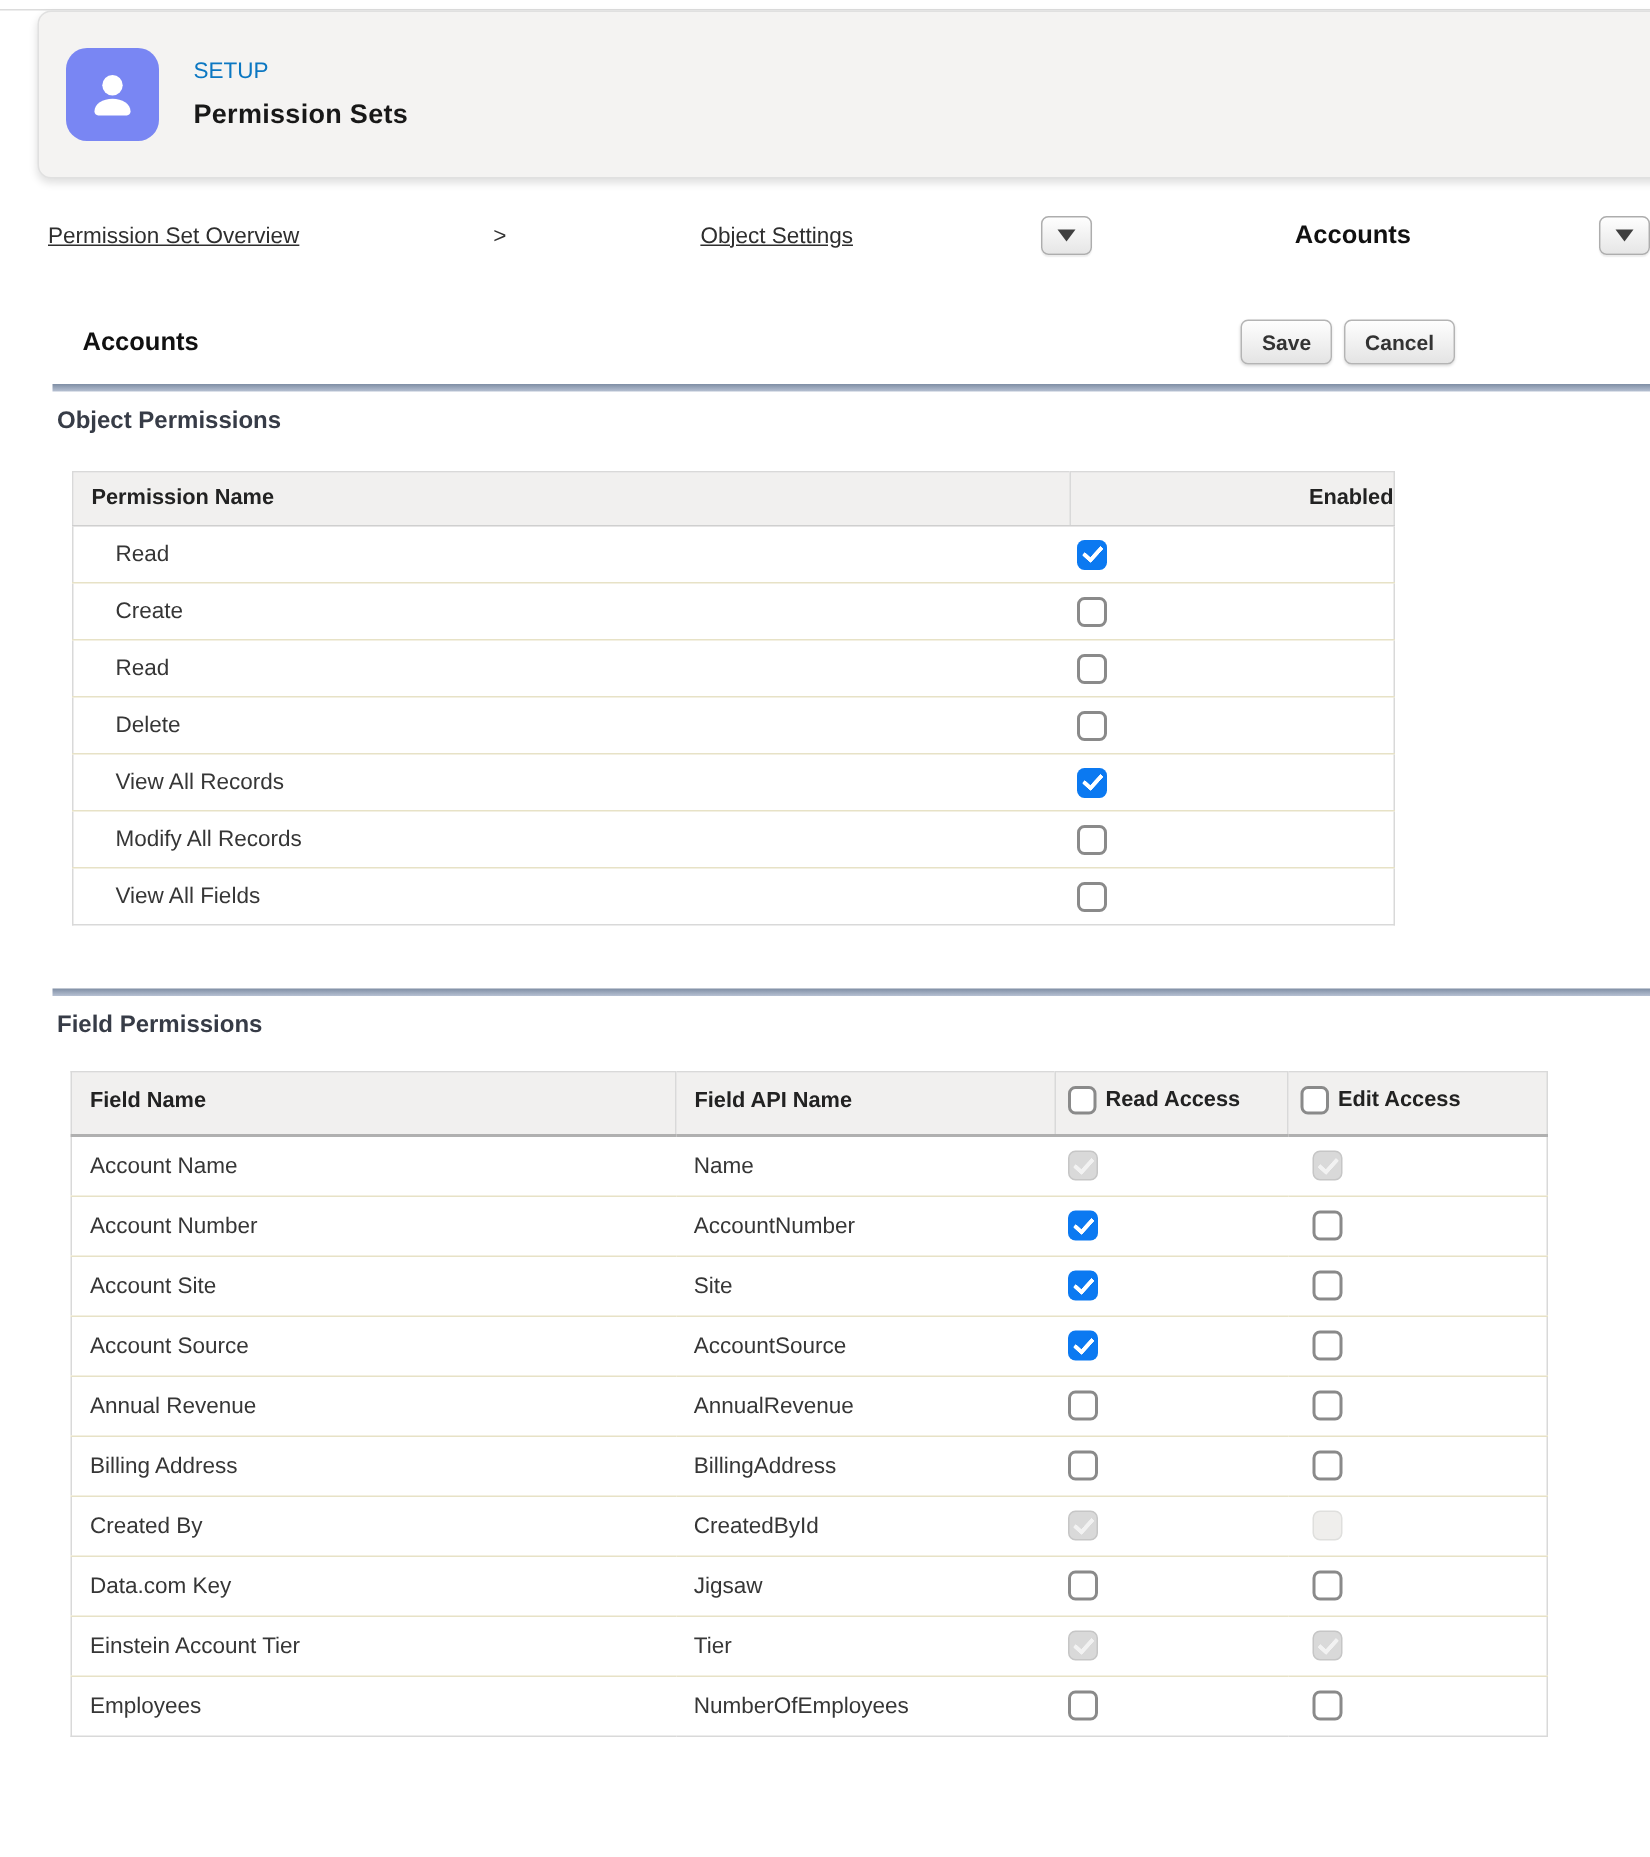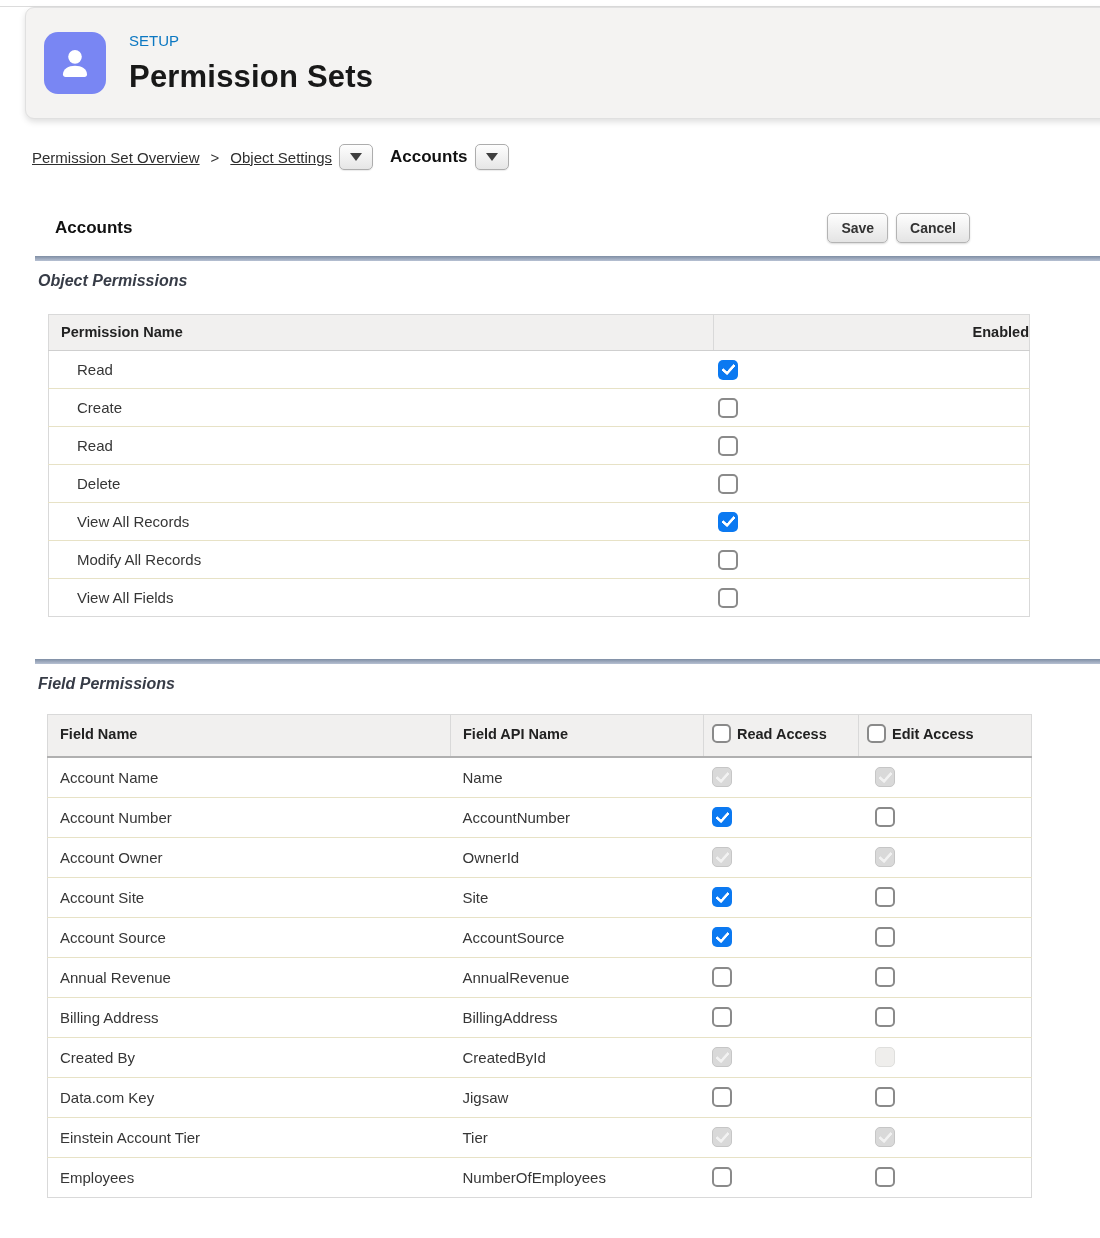--- a/index.html
+++ b/index.html
@@ -21,24 +21,24 @@
     box-shadow:0 3px 6px rgba(0,0,0,0.13);
     display:flex; align-items:center; padding-left:18px;
   }
   .setup-icon {
     width:62px; height:62px; border-radius:14px; background:#7986f3;
     display:flex; align-items:center; justify-content:center; flex:0 0 auto;
   }
   .setup-icon svg { width:38px; height:38px; }
   .header-text { margin-left:23px; }
   .eyebrow { color:#0b77c2; font-size:15px; margin-bottom:10px; }
-  .page-title { color:#181818; font-size:31px; font-weight:bold; letter-spacing:.2px; }
-
-  
-  .breadcrumb { margin:16px 0 0 32px; display:flex; align-items:center; font-size:15px; height:28px; }
+  .page-title { color:#181818; font-size:18px; font-weight:bold; letter-spacing:.2px; }
+
+  
+  .breadcrumb { margin:16px 0 0 32px; display:flex; align-items:center; font-size:15px; height:28px;justify-content:space-between; }
   .crumb-link { color:#2e2e2e; text-decoration:underline; cursor:pointer; }
   .crumb-sep { margin:0 11px; color:#333; }
   .dd-btn {
     display:inline-flex; width:34px; height:26px; align-items:center; justify-content:center;
     background:linear-gradient(#fefefe,#e6e6e6); border:1px solid #adadad; border-radius:5px;
     margin-left:7px; box-shadow:0 1px 1px rgba(0,0,0,.08); cursor:pointer;
   }
   .caret { width:0; height:0; border-left:6px solid transparent; border-right:6px solid transparent; border-top:8px solid #3f3f3f; }
   .crumb-current { font-weight:bold; font-size:17px; color:#111; margin-left:17px; }
 
@@ -48,30 +48,30 @@
   .obj-heading { font-size:17px; font-weight:bold; color:#111; margin-left:20px; }
   .btn-group { margin-right:130px; display:flex; gap:8px;justify-content:center; }
   .btn {
     padding:6px 13px; font-size:14px; font-weight:bold; color:#333;
     font-family:"Liberation Sans", sans-serif;
     background:linear-gradient(#fefefe,#e4e4e4); border:1px solid #b4b4b4; border-radius:5px;
     box-shadow:0 1px 2px rgba(0,0,0,.15); cursor:pointer;
   }
   .section-divider { height:5px; background:linear-gradient(#7f8ea4,#b7c1d3); margin-top:11px; }
   .divider-2 { margin-top:42px; }
-  .section-heading { font-size:16px; font-weight:bold; color:#373c47; margin:11px 0 0 3px;font-style:italic; }
+  .section-heading { font-size:16px; font-weight:bold; color:#373c47; margin:11px 0 0 3px; }
 
   
   table { border-collapse:collapse; table-layout:fixed; background:#fff; }
   thead th { background:#f1f0ef; text-align:left; font-size:14.5px; color:#222; }
   tbody td { font-size:15px; color:#363636; background:#fff; }
   tbody tr td { border-top:1px solid #e7e2c6; }
   tbody tr:first-child td { border-top:none; }
 
-  .obj-table { width:982px; margin:24px 0 0 13px; border:1px solid #d9d9d9; }
+  .obj-table { width:882px; margin:24px 0 0 13px; border:1px solid #d9d9d9; }
   .obj-table col.c-name { width:665px; }
   .obj-table thead th { padding:9px 0 10px 12px; border-bottom:1px solid #cfcfcf; }
   .obj-table thead th.enabled-col { border-left:1px solid #d9d9d9; padding-left:10px;text-align:right; }
   .obj-table tbody td { height:38px; padding-left:28px; }
   .obj-table tbody td.cb-cell { padding-left:4px; }
 
   .field-table { width:985px; margin:21px 0 0 12px; border:1px solid #d9d9d9; }
   .field-table col.c1 { width:403px; }
   .field-table col.c2 { width:253px; }
   .field-table col.c3 { width:155px; }
@@ -224,26 +224,20 @@
           <td class="read-cell"><span class="cb disabled-checked"></span></td>
           <td class="edit-cell"><span class="cb disabled-checked"></span></td>
         </tr>
         <tr>
           <td>Account Number</td>
           <td>AccountNumber</td>
           <td class="read-cell"><span class="cb checked"></span></td>
           <td class="edit-cell"><span class="cb unchecked"></span></td>
         </tr>
         <tr>
-          <td>Account Owner</td>
-          <td>OwnerId</td>
-          <td class="read-cell"><span class="cb disabled-checked"></span></td>
-          <td class="edit-cell"><span class="cb disabled-checked"></span></td>
-        </tr>
-        <tr>
           <td>Account Site</td>
           <td>Site</td>
           <td class="read-cell"><span class="cb checked"></span></td>
           <td class="edit-cell"><span class="cb unchecked"></span></td>
         </tr>
         <tr>
           <td>Account Source</td>
           <td>AccountSource</td>
           <td class="read-cell"><span class="cb checked"></span></td>
           <td class="edit-cell"><span class="cb unchecked"></span></td>

